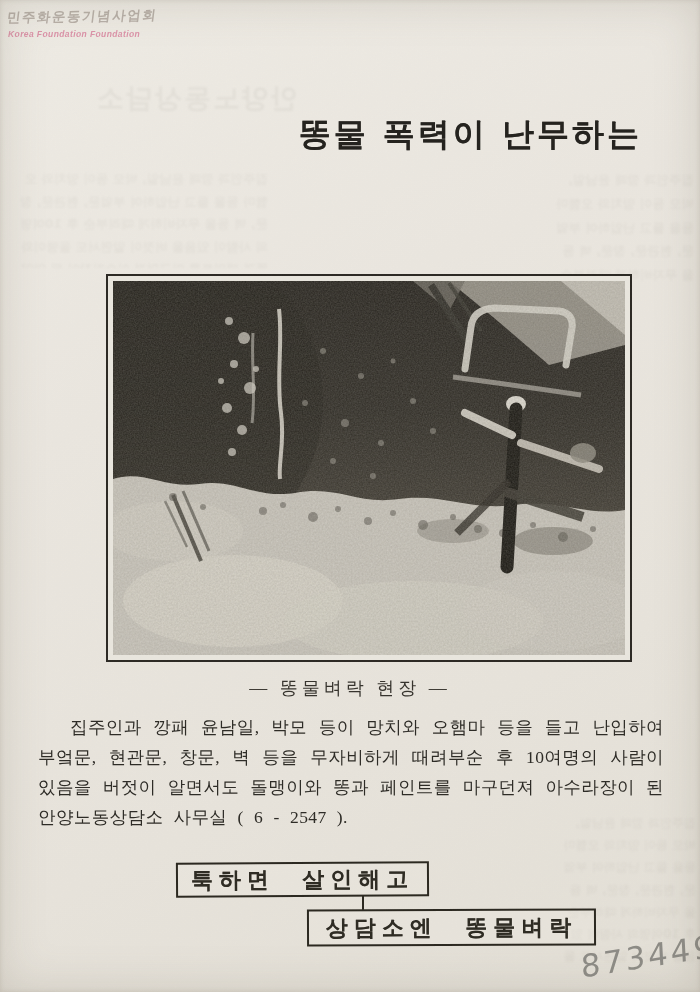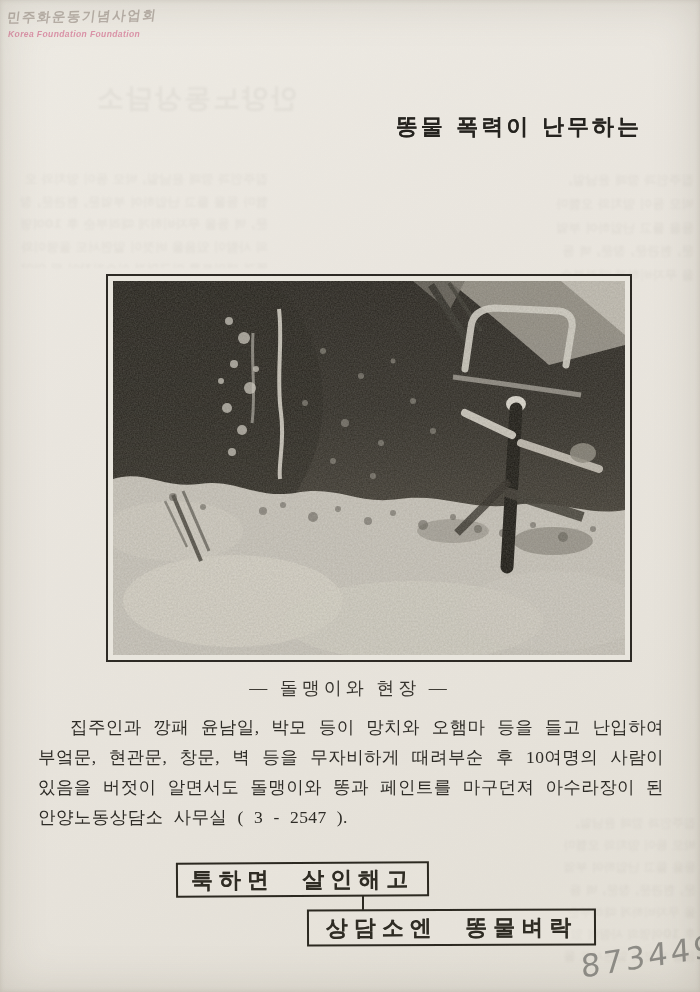--- a/index.html
+++ b/index.html
@@ -38,21 +38,21 @@
   .ghost-para-left { top:168px; left:18px; width:250px; height:100px; font-size:12.5px; line-height:1.8; opacity:.055; }
   .ghost-col-right { top:168px; left:552px; width:142px; height:120px; font-size:12.5px; line-height:1.9; opacity:.06; }
   .ghost-bottom-right { top:812px; left:560px; width:136px; height:150px; font-size:12px; line-height:1.85; opacity:.06; }
 
   
   .headline {
     position:absolute; top:110px; right:58px; z-index:4; text-align:right;
     font-family:"DejaVu Sans", sans-serif; font-weight:bold; color:#23211d;
     text-shadow:0 0 .6px rgba(20,18,14,.6);
   }
-  .headline .hl { font-size:22px; letter-spacing:3px; line-height:1.5; white-space:pre; }
+  .headline .hl { font-size:32px; letter-spacing:3px; line-height:1.5; white-space:pre; }
 
   
   .photo-frame {
     position:absolute; left:106px; top:274px; width:526px; height:388px; z-index:4;
     border:2px solid #2b2823; background:#e9e6de; padding:5px;
   }
   .photo-frame svg { display:block; width:100%; height:100%; }
 
   .caption {
     position:absolute; top:676px; left:0; width:700px; z-index:4; text-align:center;
@@ -196,23 +196,23 @@
           <circle cx="320" cy="150" r="3"></circle>
           <circle cx="220" cy="180" r="3"></circle>
         <circle cx="260" cy="195" r="3"></circle>
       </g>
 
       <rect width="512" height="374" filter="url(#gL)" opacity=".4"></rect>
       <rect width="512" height="374" filter="url(#gD)" opacity=".45"></rect>
     </svg>
   </div>
 
-  <div class="caption">— 돌맹이와 현장 —</div>
-
-  <p class="body-text">집주인과 깡패 윤남일, 박모 등이 망치와 오햄마 등을 들고 난입하여 부엌문, 현관문, 창문, 벽 등을 무자비하게 때려부순 후 10여명의 사람이 있음을 버젓이 알면서도 돌맹이와 똥과 페인트를 마구던져 아수라장이 된 안양노동상담소 사무실 ( 3 - 2547 ).</p>
+  <div class="caption">— 똥물벼락 현장 —</div>
+
+  <p class="body-text">집주인과 깡패 윤남일, 박모 등이 망치와 오햄마 등을 들고 난입하여 부엌문, 현관문, 창문, 벽 등을 무자비하게 때려부순 후 10여명의 사람이 있음을 버젓이 알면서도 돌맹이와 똥과 페인트를 마구던져 아수라장이 된 안양노동상담소 사무실 ( 6 - 2547 ).</p>
 
   <div class="slogan slogan-1">툭하면  살인해고</div>
   <div class="slogan-connector"></div>
   <div class="slogan slogan-2">상담소엔  똥물벼락</div>
 
   <div class="scan-number">873449</div>
 
   <svg class="page-noise" width="700" height="992" aria-hidden="true">
     <defs>
       <filter id="paperN" x="0" y="0" width="100%" height="100%">

